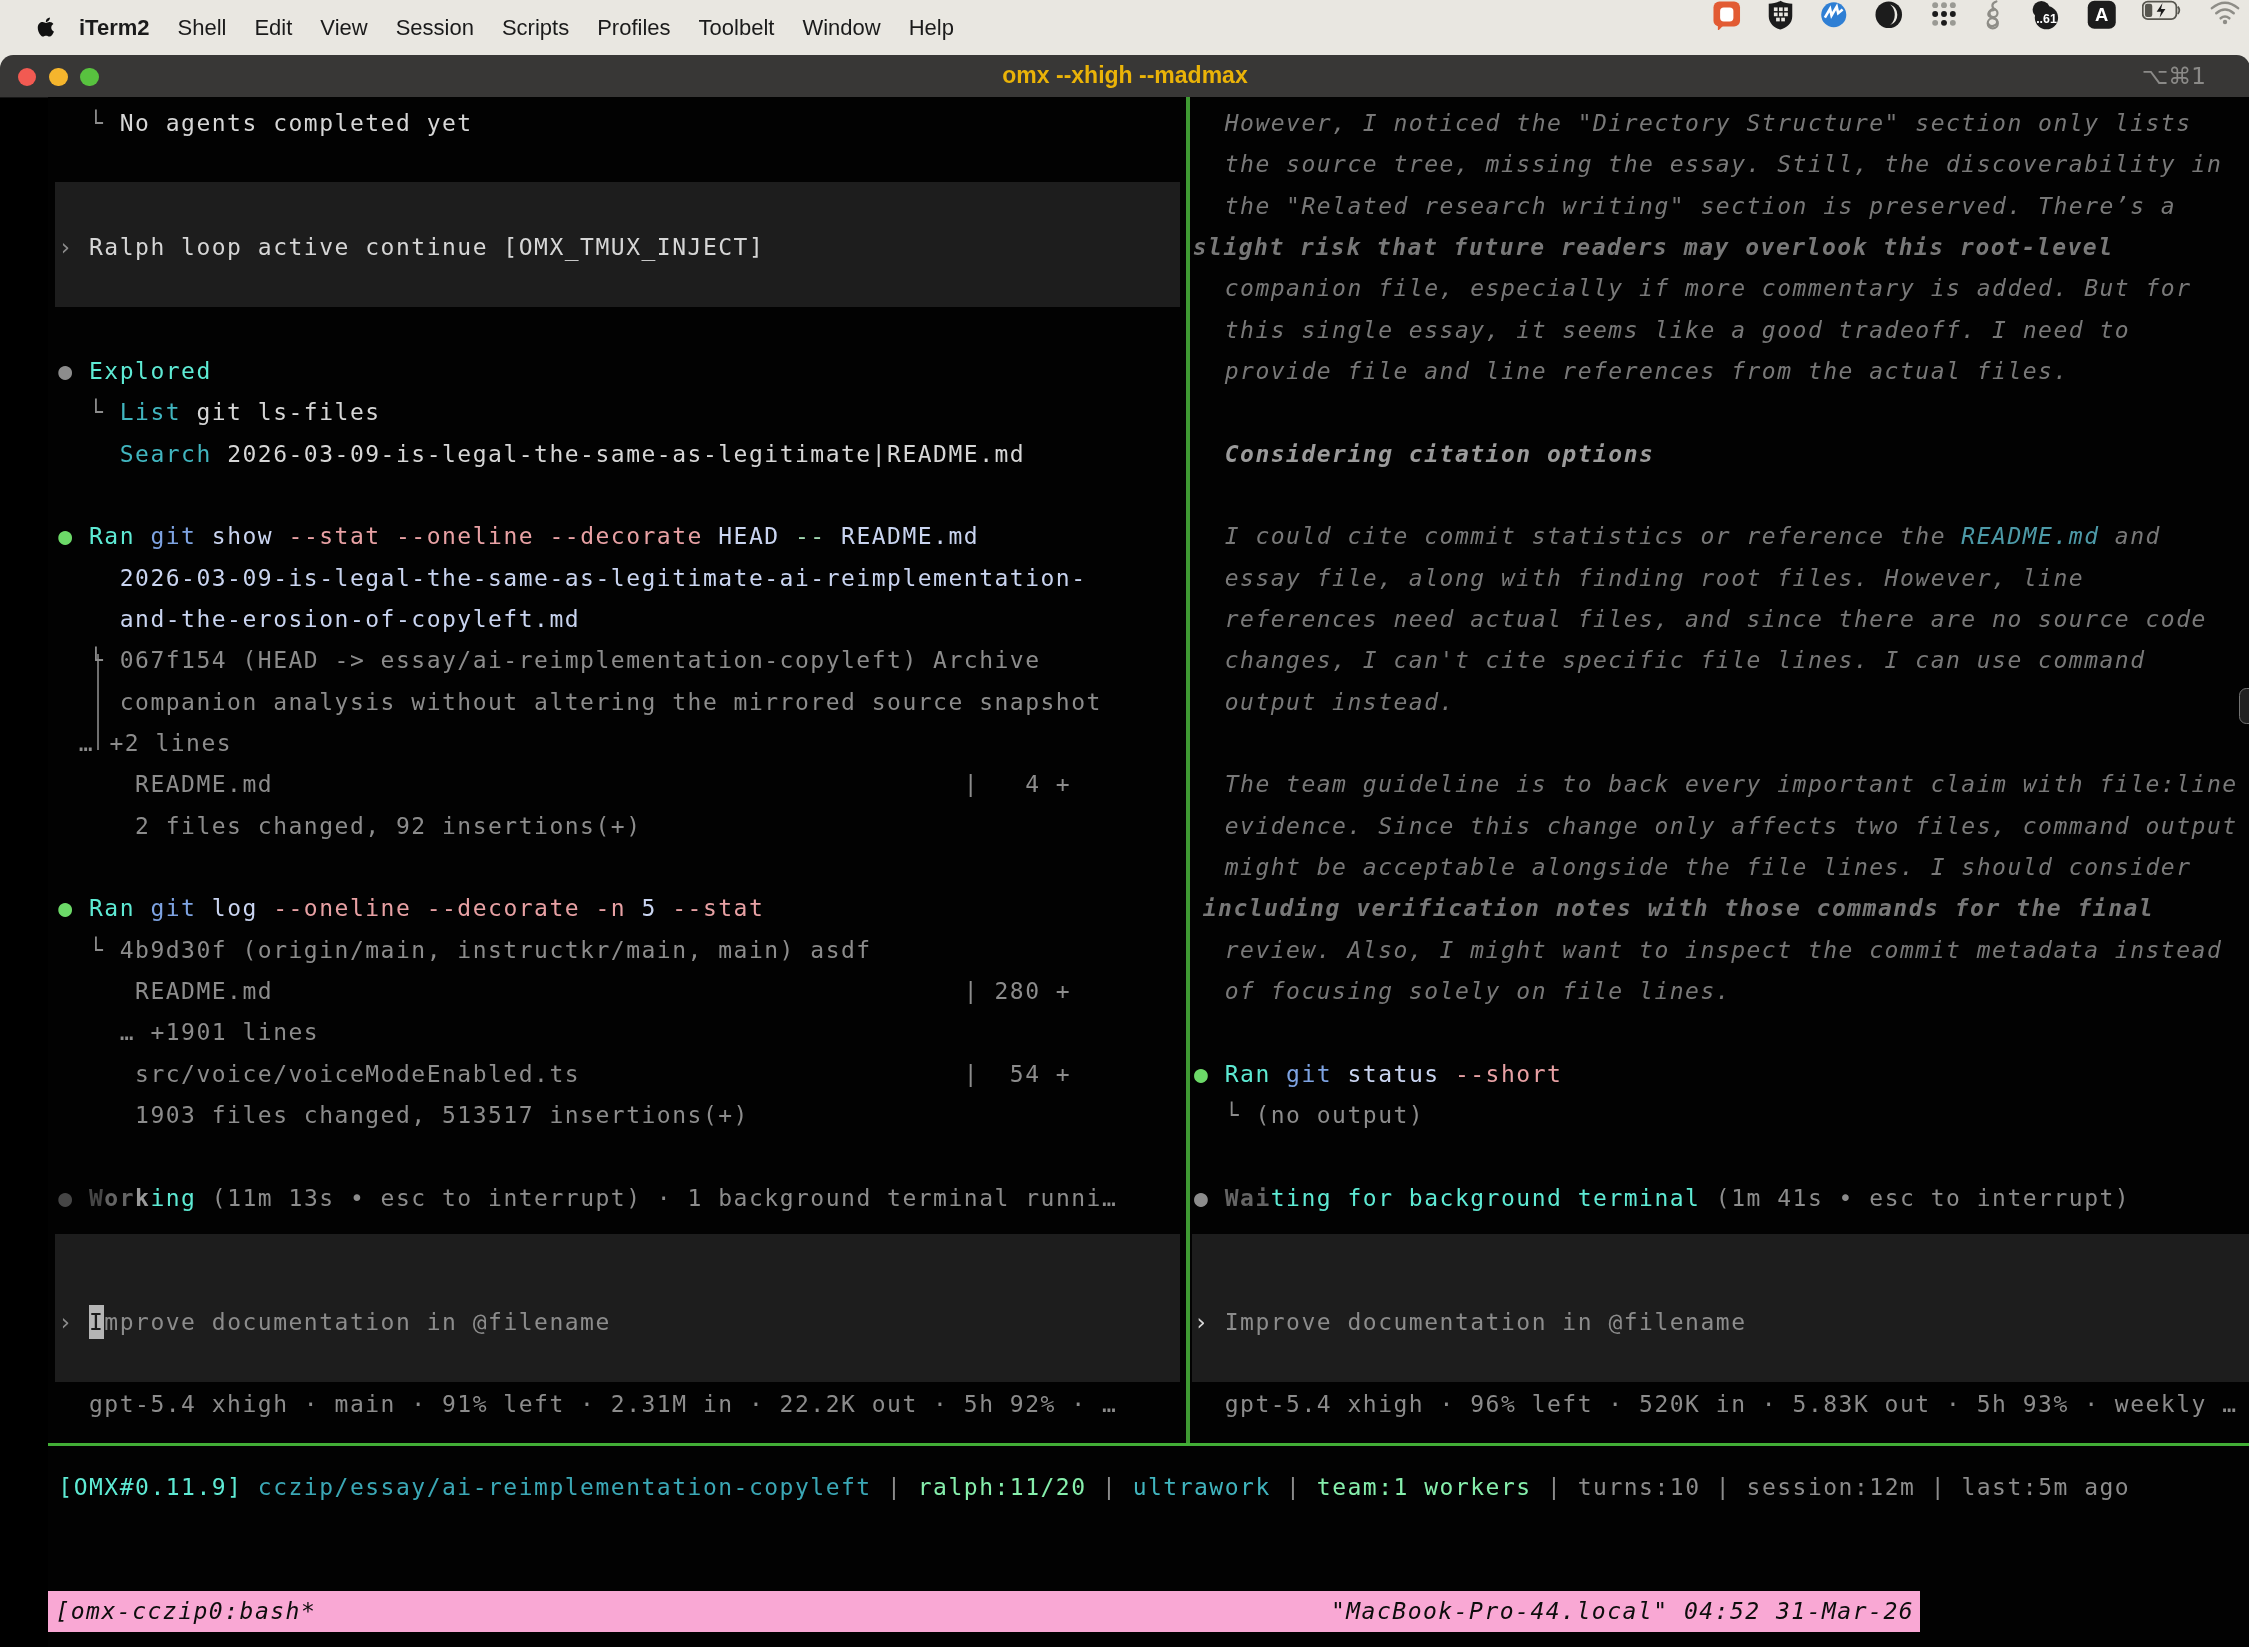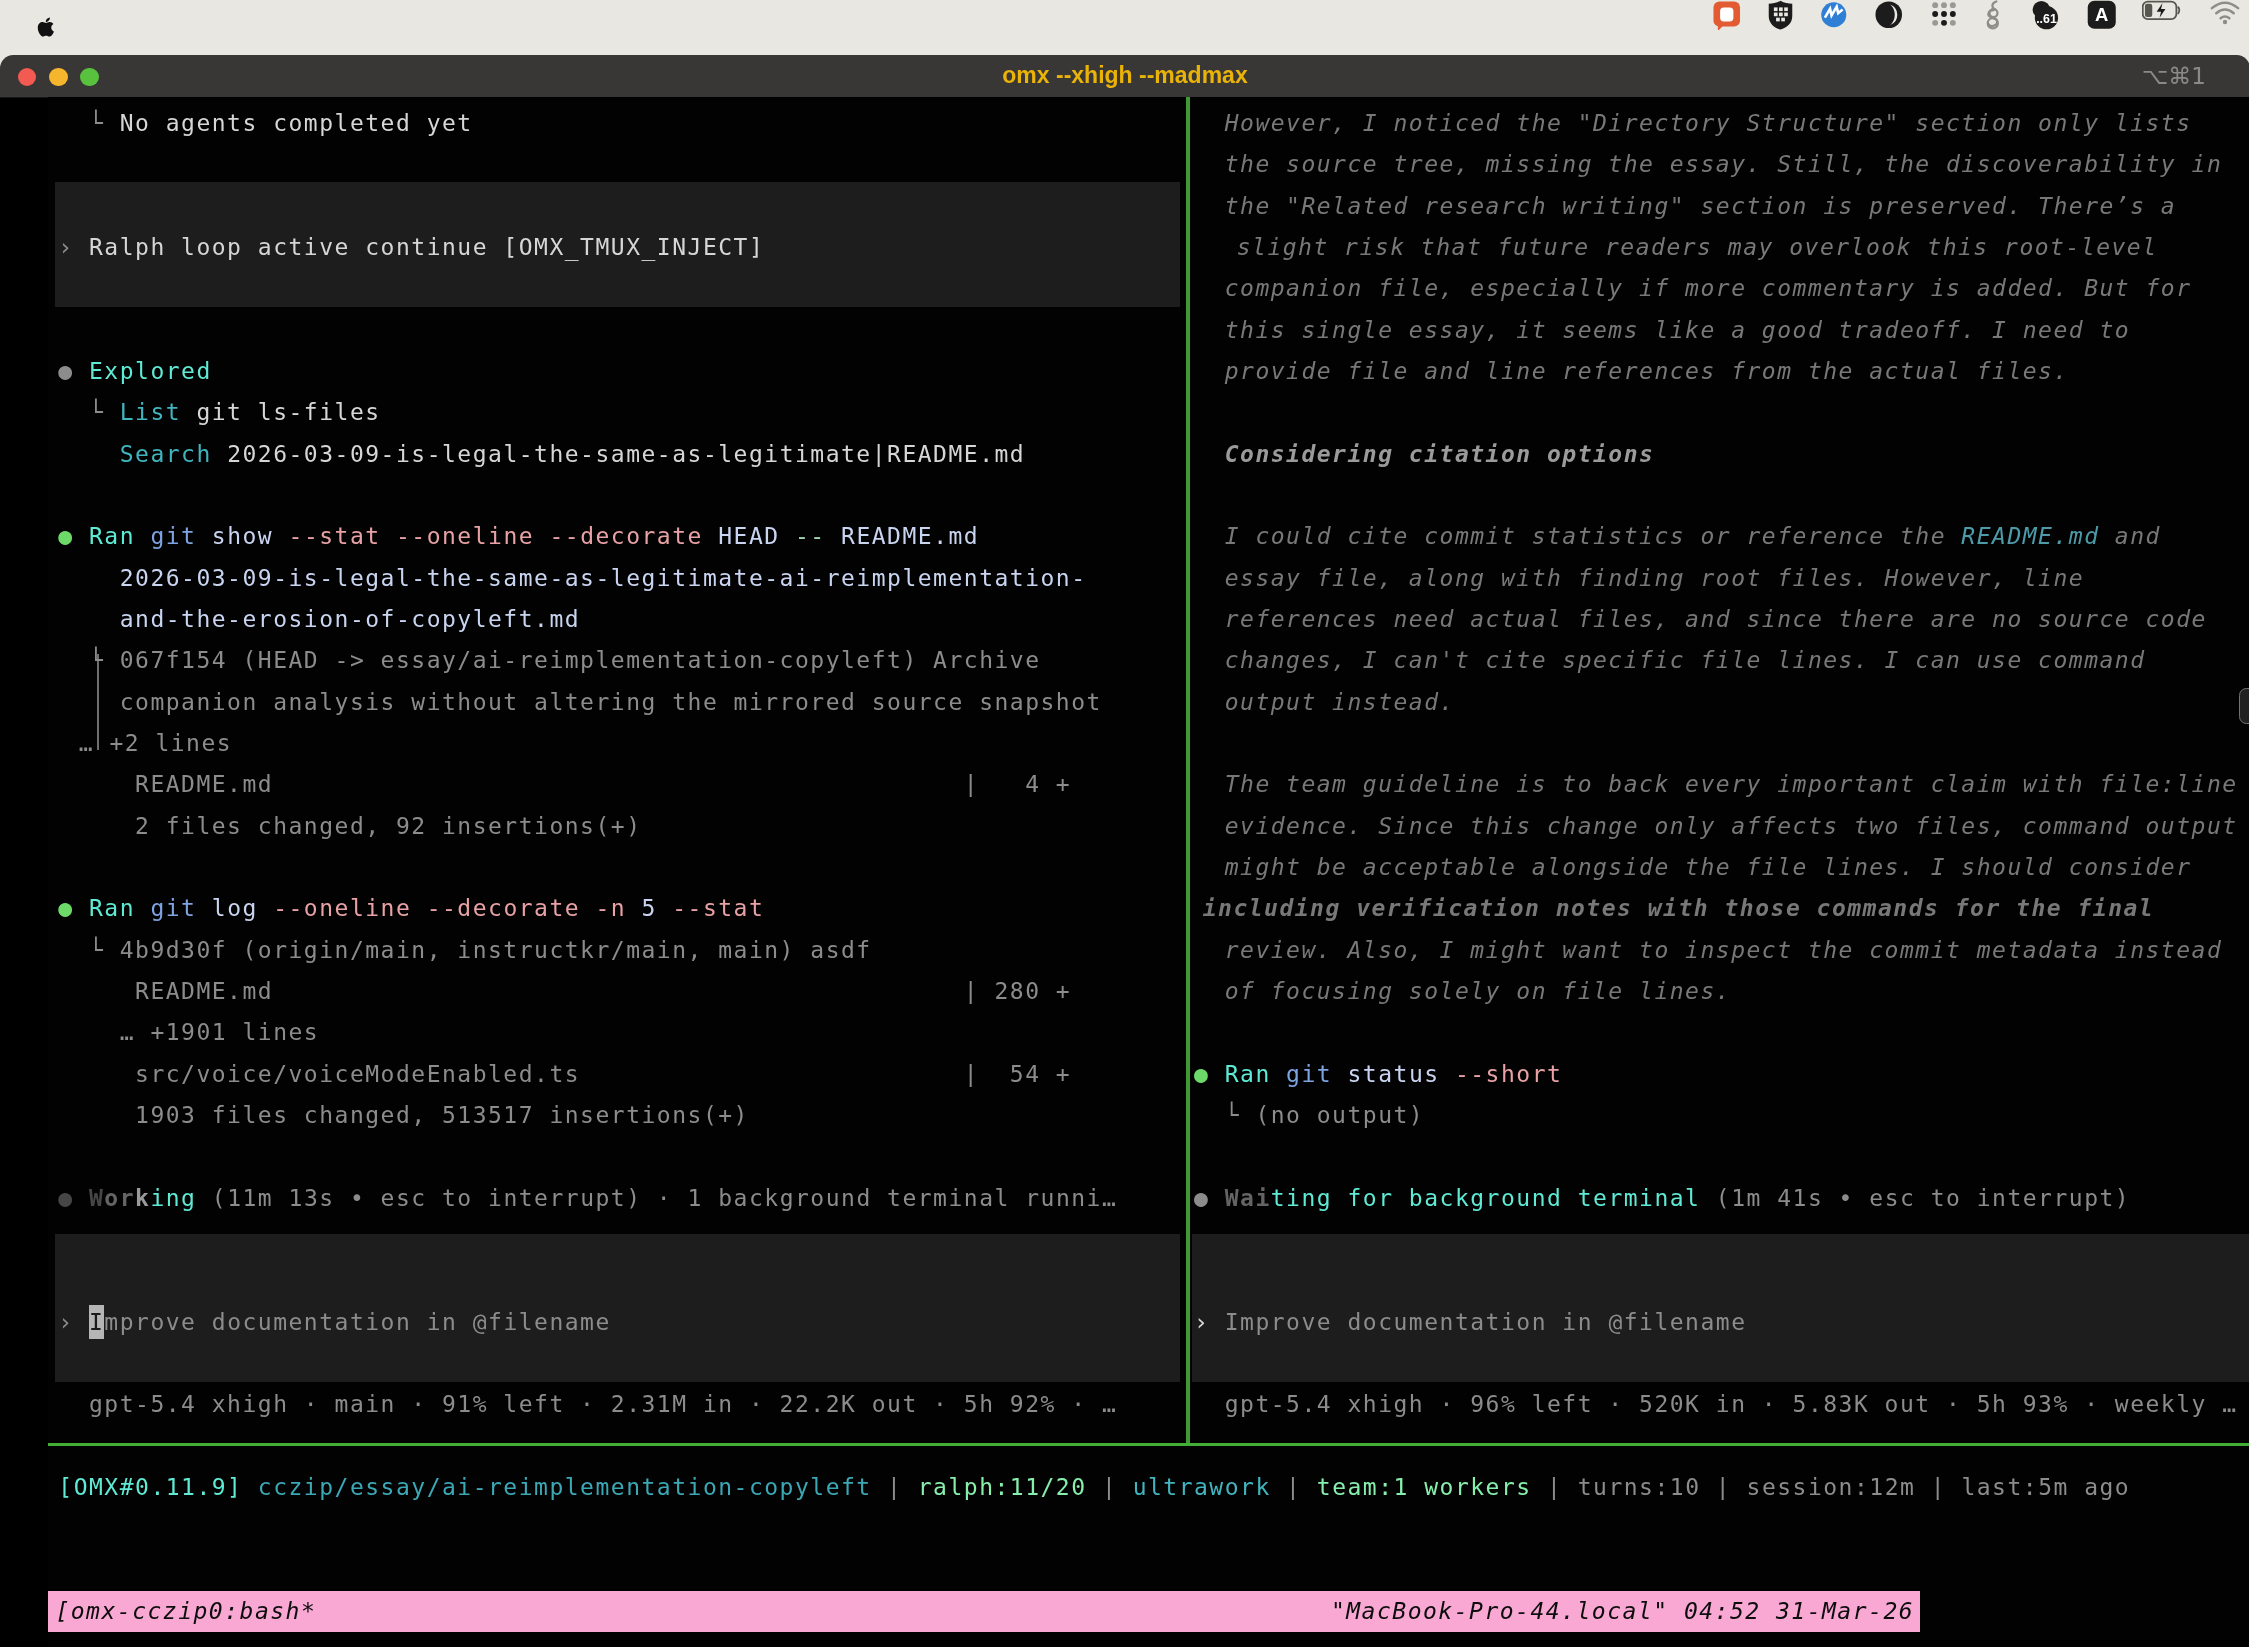--- a/index.html
+++ b/index.html
@@ -40,20 +40,32 @@
   .sh1{color:#464646;font-weight:700} .sh2{color:#646464;font-weight:700} .sh3{color:#9a9a9a;font-weight:700}
   .cur{background:#b5b5b5;color:#1a1a1a;padding:3.7px 0;}
 </style>
 </head>
 <body>
 
 <div class="menubar">
   <svg class="apple" viewBox="0 0 384 512">
       <path fill="#111" d="M318.7 268.7c-.2-36.7 16.4-64.4 50-84.8-18.8-26.9-47.2-41.7-84.7-44.6-35.5-2.9-74.3 20.7-88.5 20.7-15 0-49.4-19.7-76.4-19.7C63.3 141.2 4 184.8 4 273.5q0 39.3 14.4 81.2c12.8 36.7 59 126.7 107.2 125.2 25.2-.6 43-17.9 75.8-17.9 31.8 0 48.3 17.9 76.4 17.9 48.6-.7 90.4-82.5 102.6-119.3-65.2-30.7-61.7-90-61.7-91.9zm-56.6-164.2c27.3-32.4 24.8-61.9 24-72.5-24.1 1.4-52 16.4-67.9 34.9-17.5 19.8-27.8 44.3-25.6 71.9 26.1 2 49.9-11.4 69.5-34.3z"></path>
     </svg>
+  <div class="menus" id="menus">
+      <span class="mi bold">iTerm2</span>
+      <span class="mi">Shell</span>
+      <span class="mi">Edit</span>
+      <span class="mi">View</span>
+      <span class="mi">Session</span>
+      <span class="mi">Scripts</span>
+      <span class="mi">Profiles</span>
+      <span class="mi">Toolbelt</span>
+      <span class="mi">Window</span>
+      <span class="mi">Help</span>
+    </div>
   <div class="sticons" id="sticons">
     <span class="sticon">
         <svg width="29.5" height="29.5" viewBox="0 0 40 40">
           <rect x="2" y="2" width="36" height="34" rx="8" fill="#e25b33"></rect>
           <rect x="11" y="10" width="18" height="19" rx="5" fill="#fff"></rect>
           <path d="M8 34 L16 34 L8 42 Z" fill="#e25b33"></path>
         </svg>
       </span>
     <span class="sticon">
         <svg width="25" height="29.5" viewBox="0 0 34 40">
@@ -172,21 +184,21 @@
       <div class="trow" style="left: 10.3px; top: 915px;"><span class="d">    … +1901 lines</span></div>
       <div class="trow" style="left: 10.3px; top: 957px;"><span class="d">     src/voice/voiceModeEnabled.ts                         |  54 +</span></div>
       <div class="trow" style="left: 10.3px; top: 998px;"><span class="d">     1903 files changed, 513517 insertions(+)</span></div>
       <div class="trow" style="left: 10.3px; top: 1081px;"><span class="sh1">● W</span><span class="sh2">or</span><span class="sh3">k</span><span class="wb">ing</span><span class="d"> (11m 13s • esc to interrupt) · 1 background terminal runni…</span></div>
       <div class="trow" style="left: 10.3px; top: 1287px;"><span class="d">  gpt-5.4 xhigh · main · 91% left · 2.31M in · 22.2K out · 5h 92% · …</span></div>
       <div class="trow" style="left: 10.3px; top: 130px;"><span class="d">› </span><span class="g">Ralph loop active continue [OMX_TMUX_INJECT]</span></div>
       <div class="trow" style="left: 10.3px; top: 1205px;"><span class="d">› </span><span class="cur">I</span><span class="d">mprove documentation in @filename</span></div>
       <div class="trow" style="left: 1146px; top: 5.9px;"><span class="it">  However, I noticed the "Directory Structure" section only lists</span></div>
       <div class="trow" style="left: 1146px; top: 47px;"><span class="it">  the source tree, missing the essay. Still, the discoverability in</span></div>
       <div class="trow" style="left: 1146px; top: 89px;"><span class="it">  the "Related research writing" section is preserved. There’s a</span></div>
-      <div class="trow" style="left: 1158px; top: 130px;"><span class="it">  slight risk that future readers may overlook this root-level</span></div>
+      <div class="trow" style="left: 1114px; top: 130px; font-weight: bold;"><span class="it">  slight risk that future readers may overlook this root-level</span></div>
       <div class="trow" style="left: 1146px; top: 171px;"><span class="it">  companion file, especially if more commentary is added. But for</span></div>
       <div class="trow" style="left: 1146px; top: 213px;"><span class="it">  this single essay, it seems like a good tradeoff. I need to</span></div>
       <div class="trow" style="left: 1146px; top: 254px;"><span class="it">  provide file and line references from the actual files.</span></div>
       <div class="trow" style="left: 1146px; top: 337px;"><span class="itb">  Considering citation options</span></div>
       <div class="trow" style="left: 1146px; top: 419px;"><span class="it">  I could cite commit statistics or reference the </span><span class="itt">README.md</span><span class="it"> and</span></div>
       <div class="trow" style="left: 1146px; top: 461px;"><span class="it">  essay file, along with finding root files. However, line</span></div>
       <div class="trow" style="left: 1146px; top: 502px;"><span class="it">  references need actual files, and since there are no source code</span></div>
       <div class="trow" style="left: 1146px; top: 543px;"><span class="it">  changes, I can't cite specific file lines. I can use command</span></div>
       <div class="trow" style="left: 1146px; top: 585px;"><span class="it">  output instead.</span></div>
       <div class="trow" style="left: 1146px; top: 667px;"><span class="it">  The team guideline is to back every important claim with file:line</span></div>

